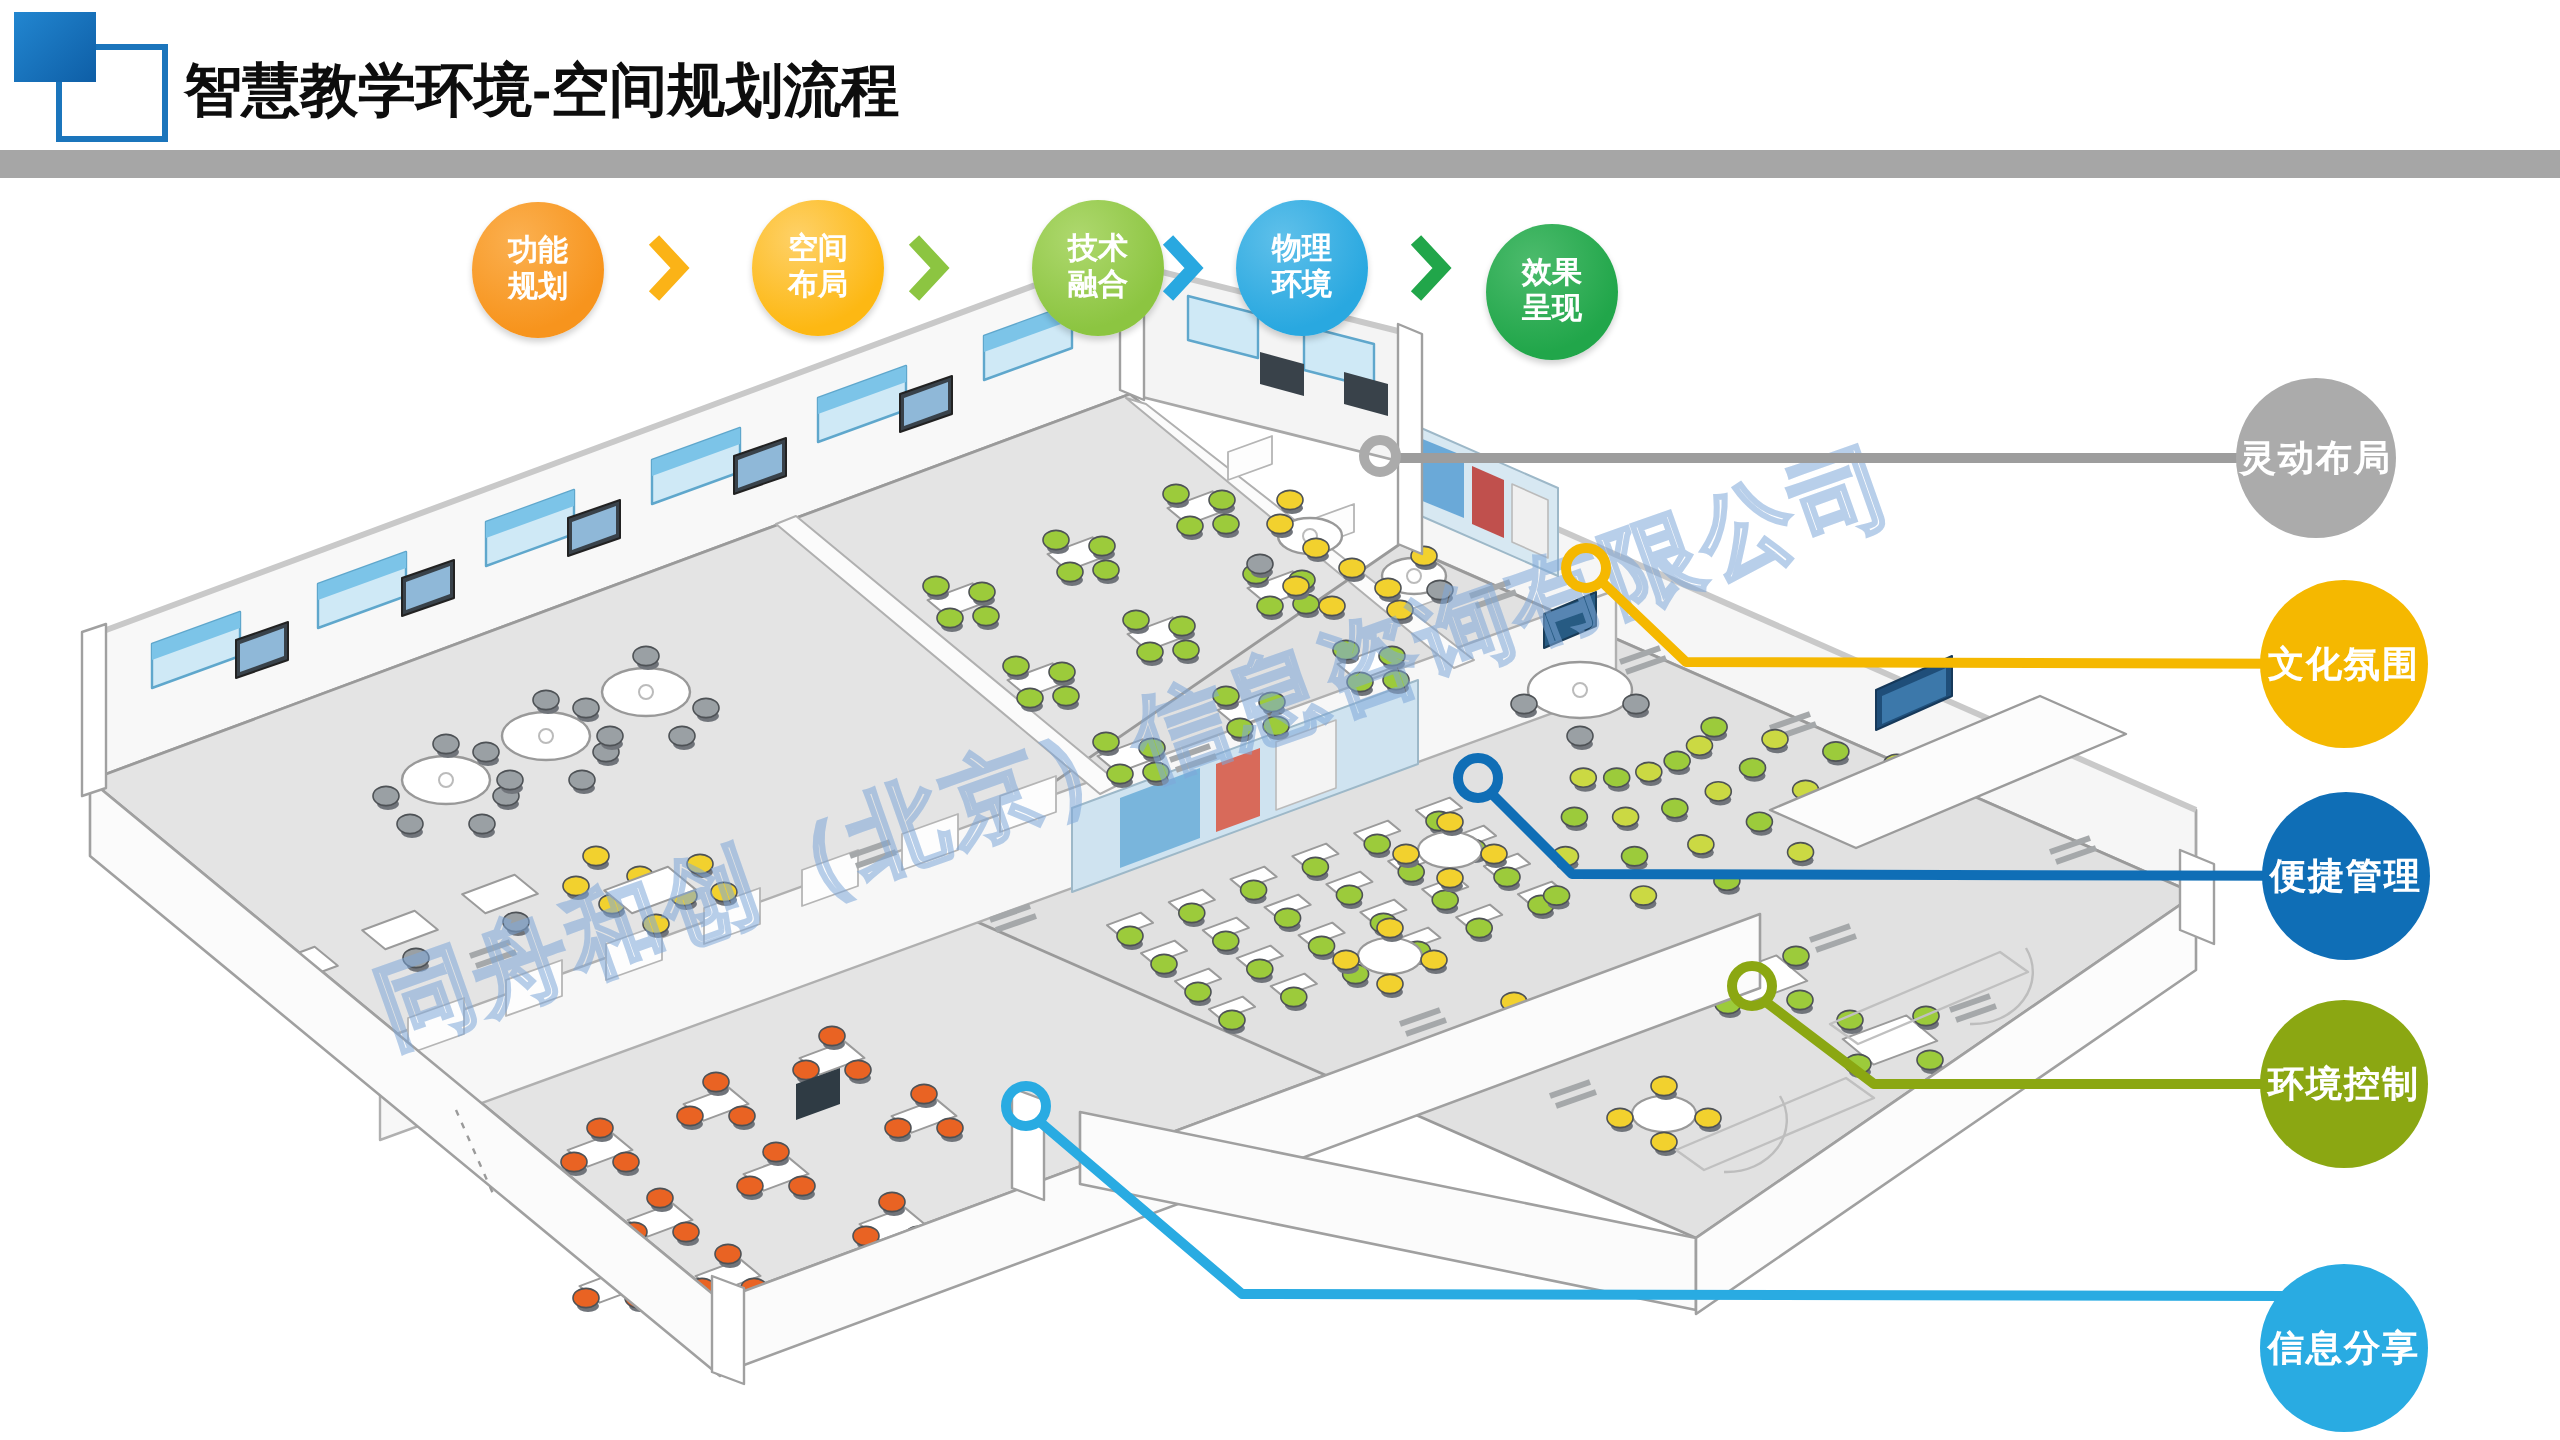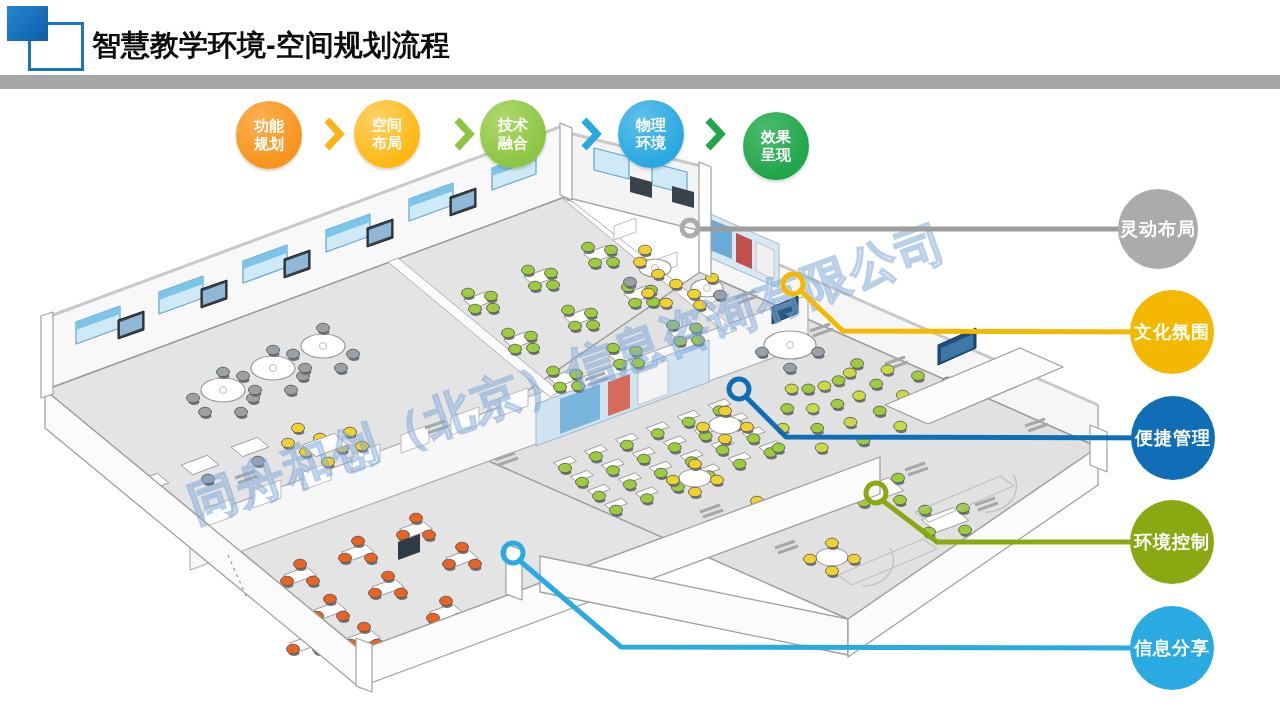--- a/index.html
+++ b/index.html
@@ -42,25 +42,25 @@
 
   <div class="sq-outline"></div>
   <div class="sq-fill"></div>
   <div class="page-title">智慧教学环境-空间规划流程</div>
   <div class="header-bar"></div>
 
   <div class="step step1" style="left:236px;top:101px;">
     <span>功能</span>
     <span>规划</span>
   </div>
-  <div class="step step2" style="left:354px;top:100px;">
+  <div class="step step2" style="left:376px;top:100px;">
     <span>空间</span>
     <span>布局</span>
   </div>
-  <div class="step step3" style="left:480px;top:100px;">
+  <div class="step step3" style="left:516px;top:100px;">
     <span>技术</span>
     <span>融合</span>
   </div>
   <div class="step step4" style="left:618px;top:100px;">
     <span>物理</span>
     <span>环境</span>
   </div>
   <div class="step step5" style="left:743px;top:112px;">
     <span>效果</span>
     <span>呈现</span>
@@ -622,17 +622,17 @@
     <span>氛围</span>
   </div>
   <div class="badge badge-blue" style="left:1131px;top:396px;">
     <span>便捷</span>
     <span>管理</span>
   </div>
   <div class="badge badge-olive" style="left:1130px;top:500px;">
     <span>环境</span>
     <span>控制</span>
   </div>
-  <div class="badge badge-cyan" style="left:1130px;top:606px;">
+  <div class="badge badge-cyan" style="left:1130px;top:632px;">
     <span>信息</span>
     <span>分享</span>
   </div>
 </div>
 
 </body></html>

